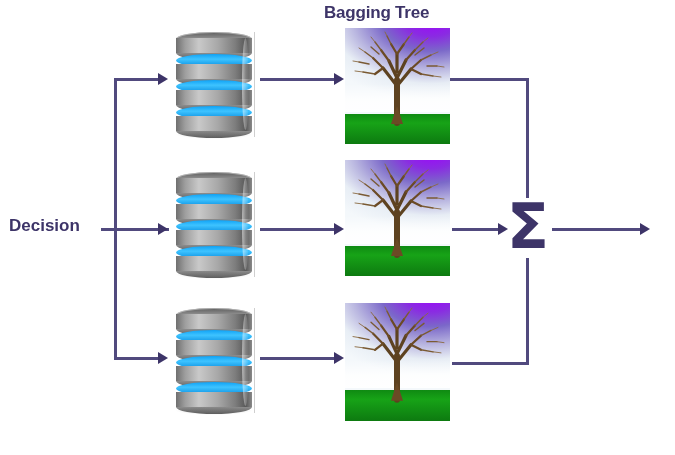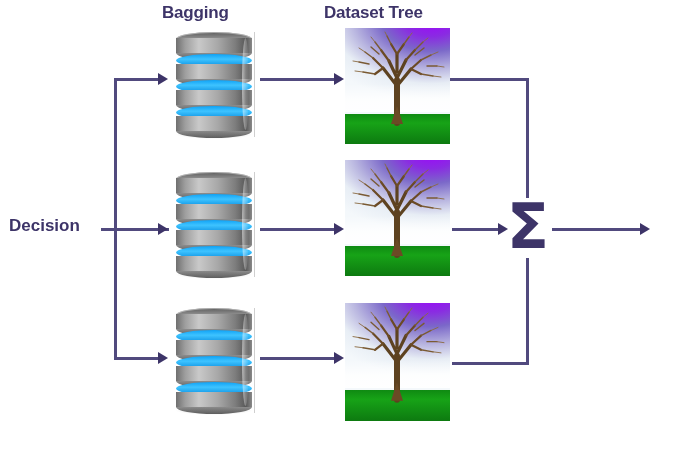--- a/index.html
+++ b/index.html
@@ -128,23 +128,22 @@
     color:#3d3468;
     text-align:center;
     font-family:"DejaVu Sans", sans-serif;
   }
 </style>
 </head>
 <body>
 
 <div id="stage">
 
-  <div class="title" id="title-bagging">Bagging</div>
-
-  <div class="title" id="title-dtree">Dataset Tree</div>
+
+  <div class="title" id="title-dtree">Bagging Tree</div>
 
   <div id="dataset-label">Decision</div>
 
   <div class="hline" style="left:101px;top:228px;width:68px;"></div>
   <div class="vline" style="left:114px;top:78px;height:282px;"></div>
 
   <div class="hline" style="left:114px;top:78px;width:46px;"></div>
   <div class="arrowhead" style="left:158px;top:73px;"></div>
 
   <div class="db" style="left:172px;top:32px;">

